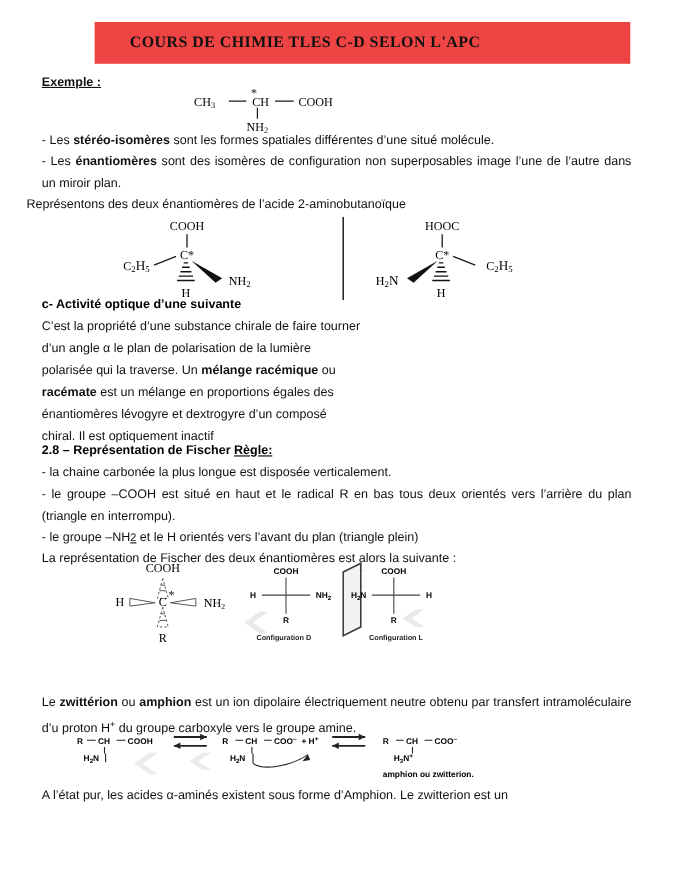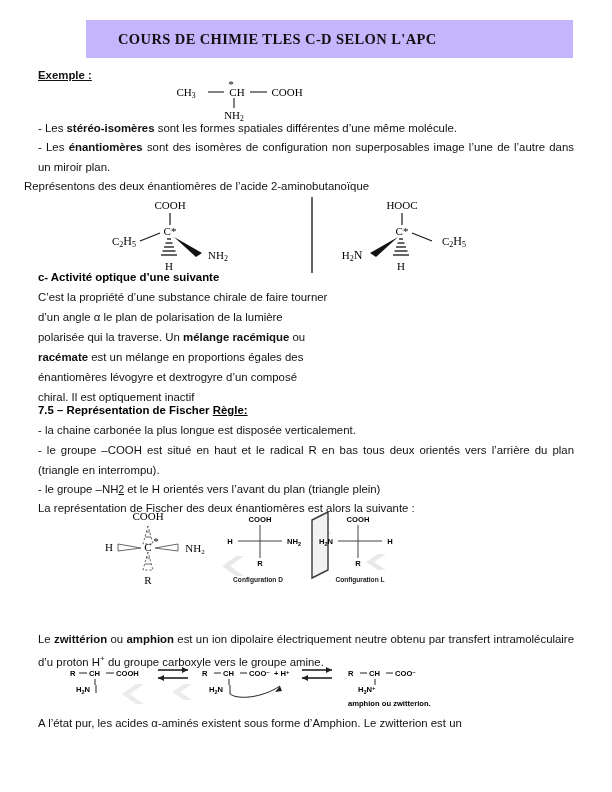--- a/index.html
+++ b/index.html
@@ -23,21 +23,21 @@
     height: 792px;
   }
 
   
   .banner {
     position: absolute;
     left: 86px;
     top: 20px;
     width: 487px;
     height: 38px;
-    background: #c4b5fd;
+    background: #ef4444;
     display: flex;
     align-items: center;
   }
   .banner-title {
     font-family: "Liberation Serif", serif;
     font-weight: bold;
     font-size: 14.5px;
     letter-spacing: 0.4px;
     color: #111;
     margin-left: 32px;
@@ -107,21 +107,21 @@
 
       <text class="chem" x="18" y="18" text-anchor="middle">CH<tspan font-size="7.6" dy="2">3</tspan></text>
       <text class="chem" x="69" y="18" text-anchor="middle">CH</text>
       <text class="chem" x="63" y="10" text-anchor="middle" font-size="10">*</text>
       <text class="chem" x="119" y="18" text-anchor="middle">COOH</text>
       <text class="chem" x="66" y="41" text-anchor="middle">NH<tspan font-size="7.6" dy="2">2</tspan></text>
     </svg>
   </div>
 
   <div style="position:absolute;left:38px;top:118px;width:536px;">
-    <p class="p"><span>- Les </span><span class="b">stéréo-isomères</span><span> sont les formes spatiales différentes d’une même molécule.</span></p>
+    <p class="p"><span>- Les </span><span class="b">stéréo-isomères</span><span> sont les formes spatiales différentes d’une situé molécule.</span></p>
   </div>
 
   <div style="position:absolute;left:38px;top:137px;width:536px;">
     <p class="p just"><span>- Les </span><span class="b">énantiomères</span><span> sont des isomères de configuration non superposables image l’une de l’autre dans un miroir plan.</span></p>
   </div>
 
   <div style="position:absolute;left:24px;top:176px;width:536px;">
     <p class="p">Représentons des deux énantiomères de l’acide 2-aminobutanoïque</p>
   </div>
 
@@ -176,21 +176,21 @@
 
   <div style="position:absolute;left:38px;top:267px;">
     <p class="heading">c- Activité optique d’une suivante</p>
   </div>
 
   <div style="position:absolute;left:38px;top:287px;width:292px;">
     <p class="p"><span>C’est la propriété d’une substance chirale de faire tourner d’un angle α le plan de polarisation de la lumière  polarisée qui la traverse. Un </span><span class="b">mélange racémique</span><span> ou </span><span class="b">racémate</span><span> est un mélange en proportions égales des  énantiomères lévogyre et dextrogyre d’un composé chiral. Il est optiquement inactif</span></p>
   </div>
 
   <div style="position:absolute;left:38px;top:400px;">
-    <p class="heading"><span>7.5 – Représentation de Fischer </span><span class="u">Règle:</span></p>
+    <p class="heading"><span>2.8 – Représentation de Fischer </span><span class="u">Règle:</span></p>
   </div>
 
   <div style="position:absolute;left:38px;top:420px;width:536px;">
     <p class="p">- la chaine carbonée la plus longue est disposée verticalement.</p>
   </div>
 
   <div style="position:absolute;left:38px;top:440px;width:536px;">
     <p class="p just">- le groupe –COOH est situé en haut et le radical R en bas tous deux orientés vers l’arrière du plan (triangle en interrompu).</p>
   </div>
 

